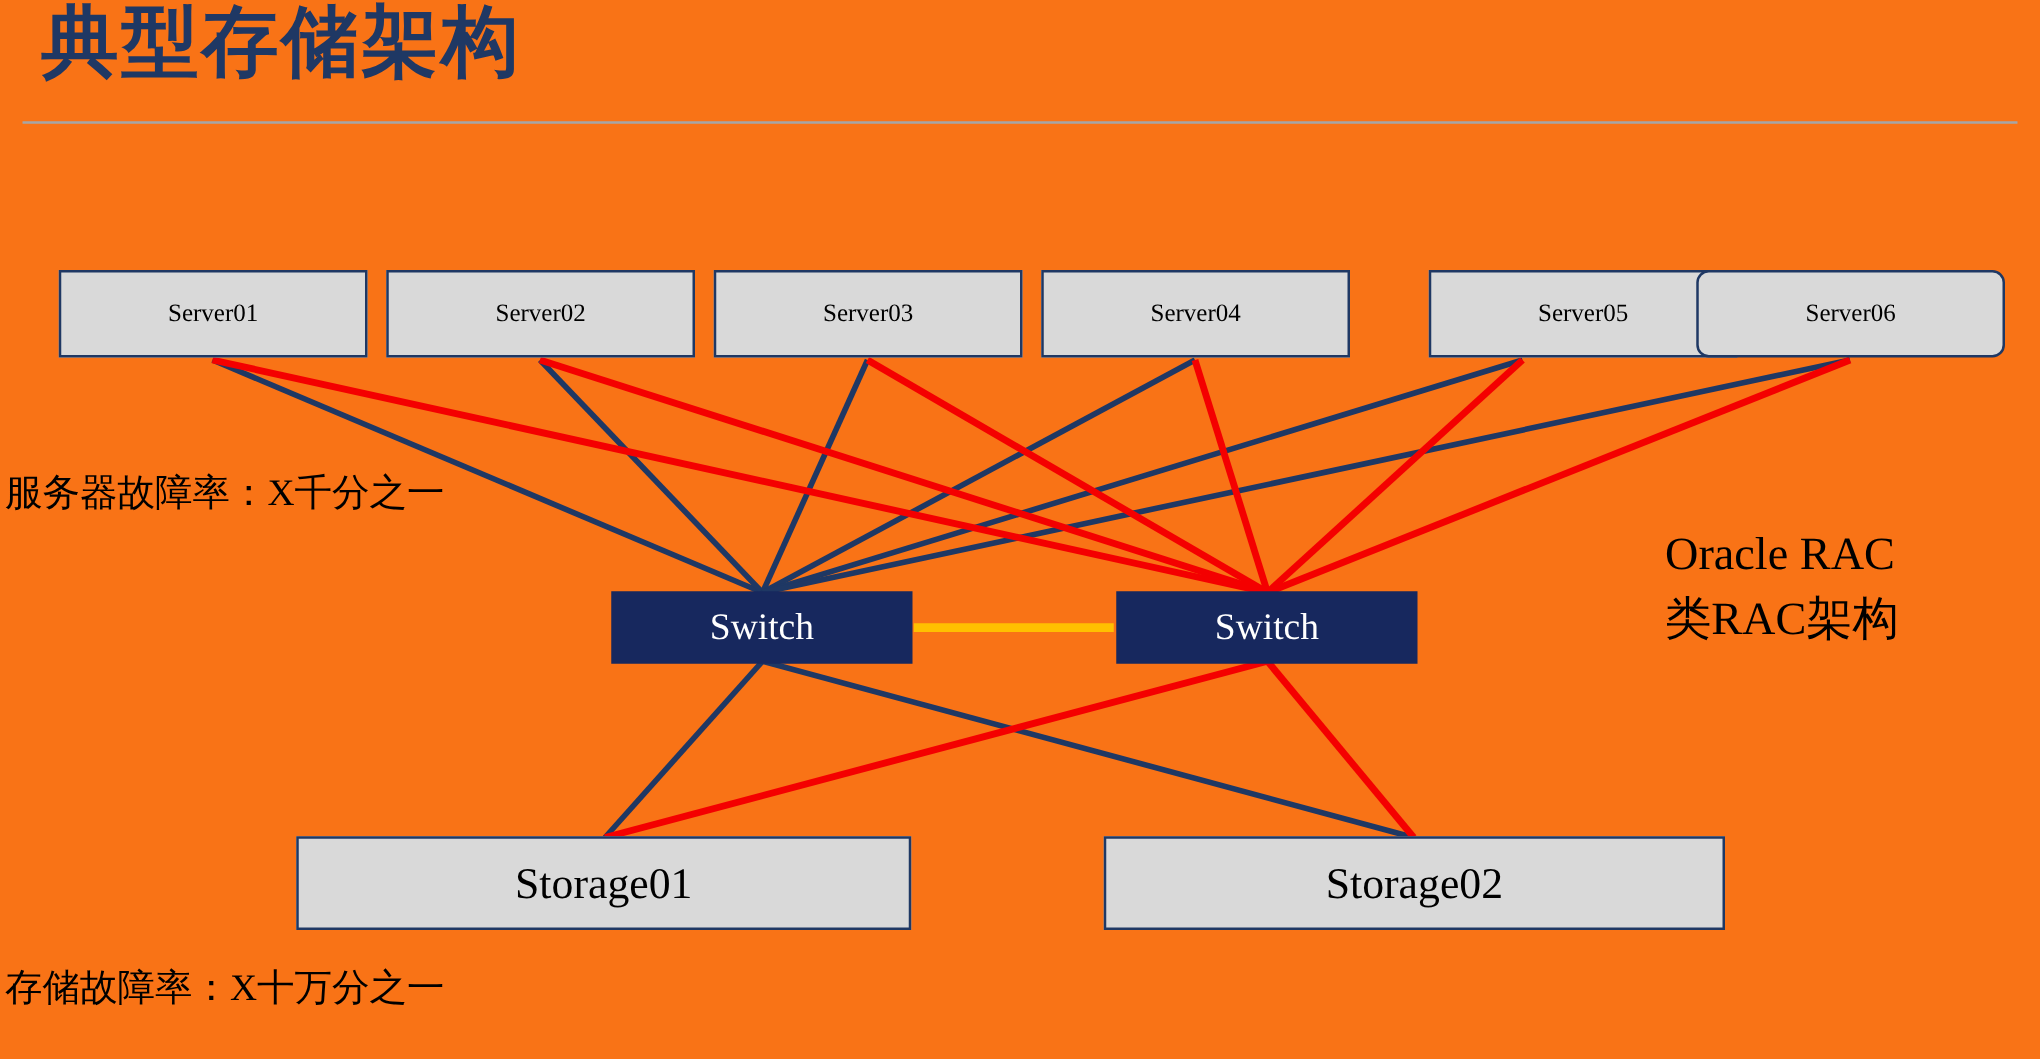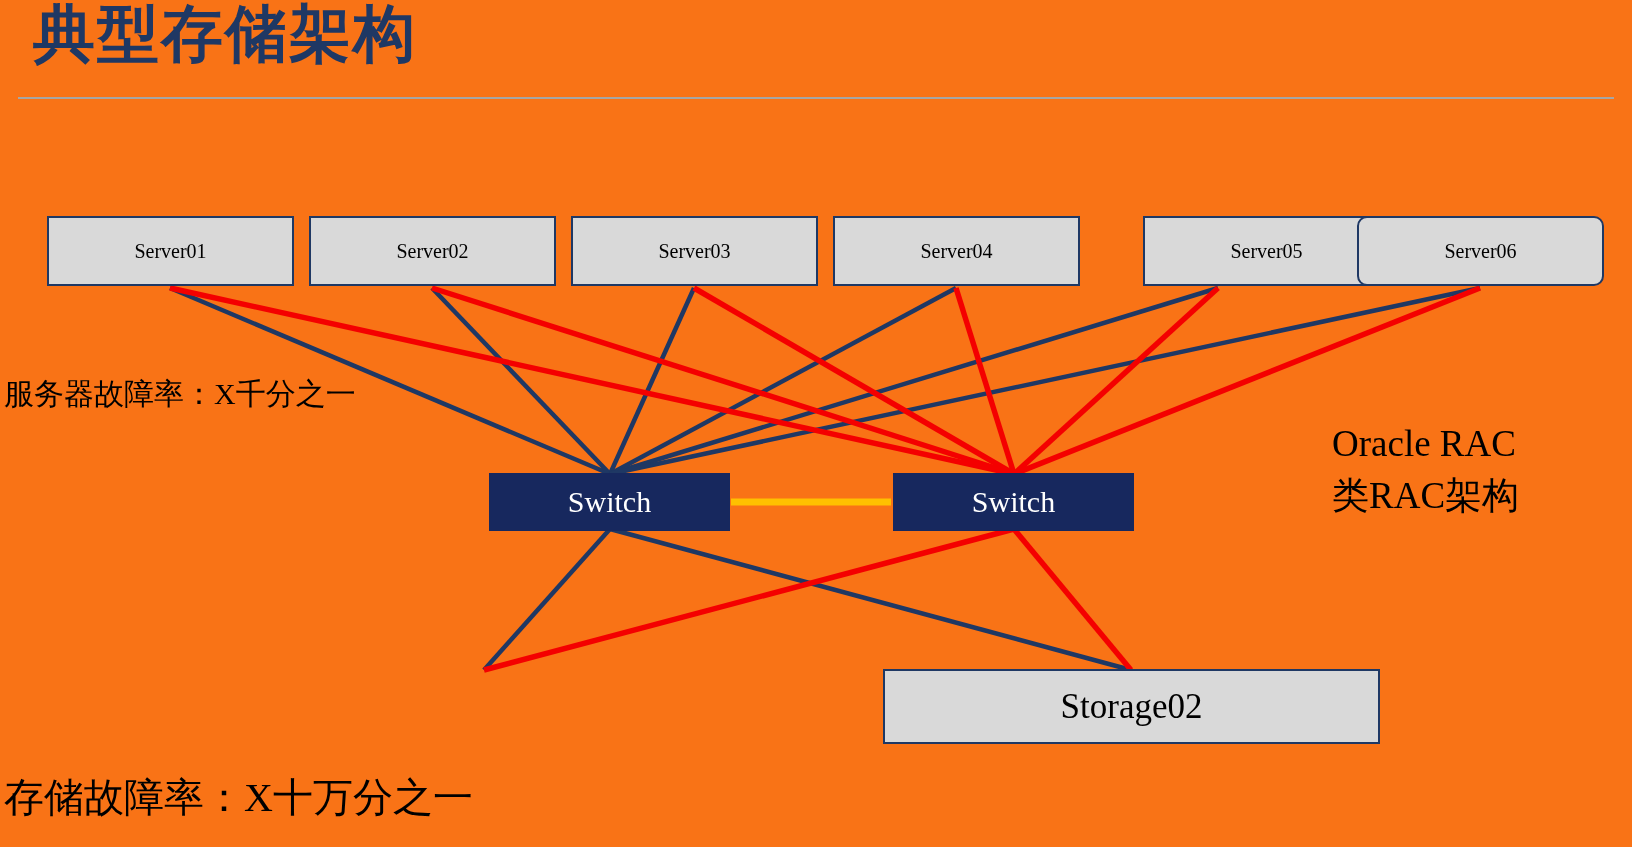--- a/index.html
+++ b/index.html
@@ -40,21 +40,21 @@
     background:var(--box_fill); border:2px solid var(--navy);
     color:#000; font-size:35px;
   }
   #server01{left:47px;} #server02{left:309px;} #server03{left:571px;}
   #server04{left:833px;} #server05{left:1095px;margin-left:48px;} #server06{left:1357px;border-radius:10px;}
   #switch-left{left:489px;} #switch-right{left:893px;}
   #storage01{left:237px; width:492px;} #storage02{left:883px; width:497px;}
 
   .note { position:absolute; color:#000; white-space:nowrap; }
   .note-server-rate  { left:4px; top:374px; font-size:30px; }
-  .note-storage-rate { left:4px; top:770px; font-size:40px; }
+  .note-storage-rate { left:4px; top:770px; font-size:30px; }
   .note-cluster { left:1332px; top:418px; font-size:37px; line-height:52px; }
 </style>
 </head>
 <body>
 
 <div class="slide">
 
   <h1 class="title">典型存储架构</h1>
   <div class="divider"></div>
 
@@ -86,20 +86,21 @@
   <div class="node server" id="server01">Server01</div>
   <div class="node server" id="server02">Server02</div>
   <div class="node server" id="server03">Server03</div>
   <div class="node server" id="server04">Server04</div>
   <div class="node server" id="server05">Server05</div>
   <div class="node server" id="server06">Server06</div>
 
   <div class="node switch" id="switch-left">Switch</div>
   <div class="node switch" id="switch-right">Switch</div>
 
+  <div class="node storage" id="storage01">Storage01</div>
   <div class="node storage" id="storage02">Storage02</div>
 
   <div class="note note-server-rate">服务器故障率：X千分之一</div>
   <div class="note note-storage-rate">存储故障率：X十万分之一</div>
 
   <div class="note note-cluster">
     <div>Oracle RAC</div>
     <div>类RAC架构</div>
   </div>
 

